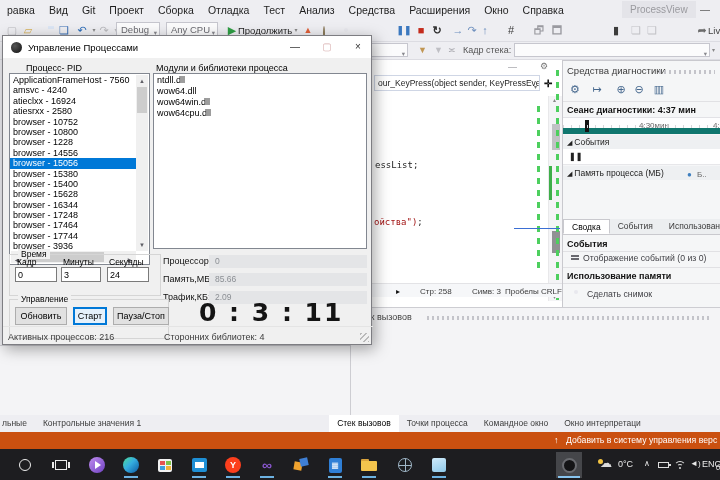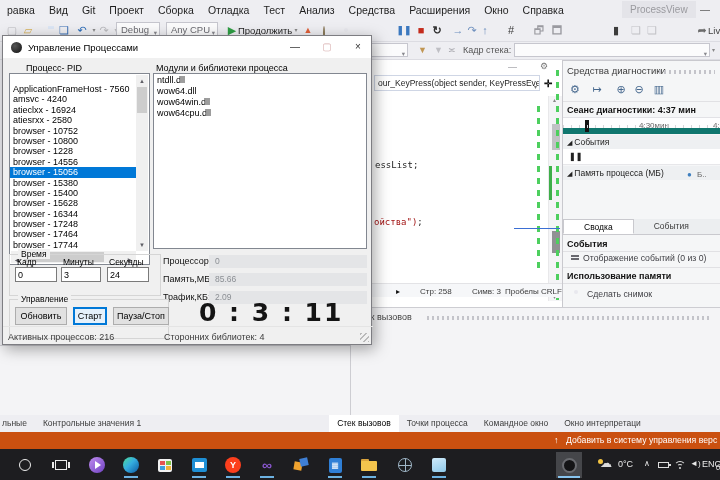--- a/index.html
+++ b/index.html
@@ -69,21 +69,21 @@
   .ed-status span{position:absolute;top:3px;white-space:nowrap}
   
   .diag{left:562px;top:60px;width:158px;height:247px;background:#f5f6f7;border-left:1px solid #c9c9ce;border-top:1px solid #c9c9ce;overflow:hidden}
   .diag .title{position:absolute;left:4px;top:4px;font-size:9.5px;color:#3b3b3b;white-space:nowrap}
   .gripdots{position:absolute;height:4px;background:repeating-linear-gradient(90deg,#c4c4ca 0 2px,transparent 2px 5px)}
   .dg-ico{position:absolute;top:22px;font-size:11px;color:#46688e;width:16px;text-align:center}
   .session{position:absolute;left:4px;top:44px;font-size:9px;font-weight:bold;color:#111;white-space:nowrap}
   .timeline{position:absolute;left:0;top:56px;width:158px;height:17px;background:#fdfdfe;border-top:1px solid #e2e2e6;border-bottom:6px solid #0f766e}
   .sec-hdr{position:absolute;left:0;width:158px;height:14px;background:#eef0f2;font-size:8.5px;color:#222;
     line-height:14px;padding-left:4px;white-space:nowrap}
-  .dtab{font-size:8.5px;color:#3c3c3c;padding:2px 20px;white-space:nowrap}
+  .dtab{font-size:8.5px;color:#3c3c3c;padding:2px 8px;white-space:nowrap}
   .dtab.active{background:#fff;border:1px solid #c9c9ce;border-bottom:1px solid #fff;color:#000}
   .sum-hdr{position:absolute;left:4px;font-size:9px;font-weight:bold;color:#111}
   .sum-row{position:absolute;left:20px;font-size:8.7px;color:#3f3f44;white-space:nowrap}
   .hairline{position:absolute;height:1px;background:#e1e1e4}
   
   .callstack{left:350px;top:307px;width:370px;height:108px;background:#f4f4f6;border-top:1px solid #cdcdd2;border-left:1px solid #cdcdd2}
   .watch{left:0;top:345px;width:350px;height:70px;background:#f4f4f6;border-top:1px solid #cdcdd2}
   .tabstrip{left:0;top:415px;width:720px;height:17px;background:#eeeef2;display:flex;align-items:stretch}
   .ptab{font-size:8.5px;color:#3c3c3c;padding:3px 8px 0 8px;white-space:nowrap}
   .ptab.active{background:#fff;color:#000}
@@ -381,21 +381,21 @@
       <span class="dlg-title">Управление Процессами</span>
     </div>
     <span class="dlg-btn" style="left:278px">—</span>
     <span class="dlg-btn" style="left:310px;color:#d8aeae">▢</span>
     <span class="dlg-btn" style="left:341px">×</span>
 
     <span class="lbl" style="left:23px;top:27px">Процесс- PID</span>
     <span class="lbl" style="left:153px;top:27px">Модули и библиотеки процесса</span>
 
     <div class="listbox" style="left:6px;top:37px;width:141px;height:192px">
-      <div style="width:126px;overflow:hidden;height:177px;padding-top:10px">
+      <div style="width:126px;overflow:hidden;height:177px;padding-top:1px">
         <div class="li">ApplicationFrameHost - 7560</div>
         <div class="li">amsvc - 4240</div>
         <div class="li">atieclxx - 16924</div>
         <div class="li">atiesrxx - 2580</div>
         <div class="li">browser - 10752</div>
         <div class="li">browser - 10800</div>
         <div class="li">browser - 1228</div>
         <div class="li">browser - 14556</div>
         <div class="li sel">browser - 15056</div>
         <div class="li">browser - 15380</div>

